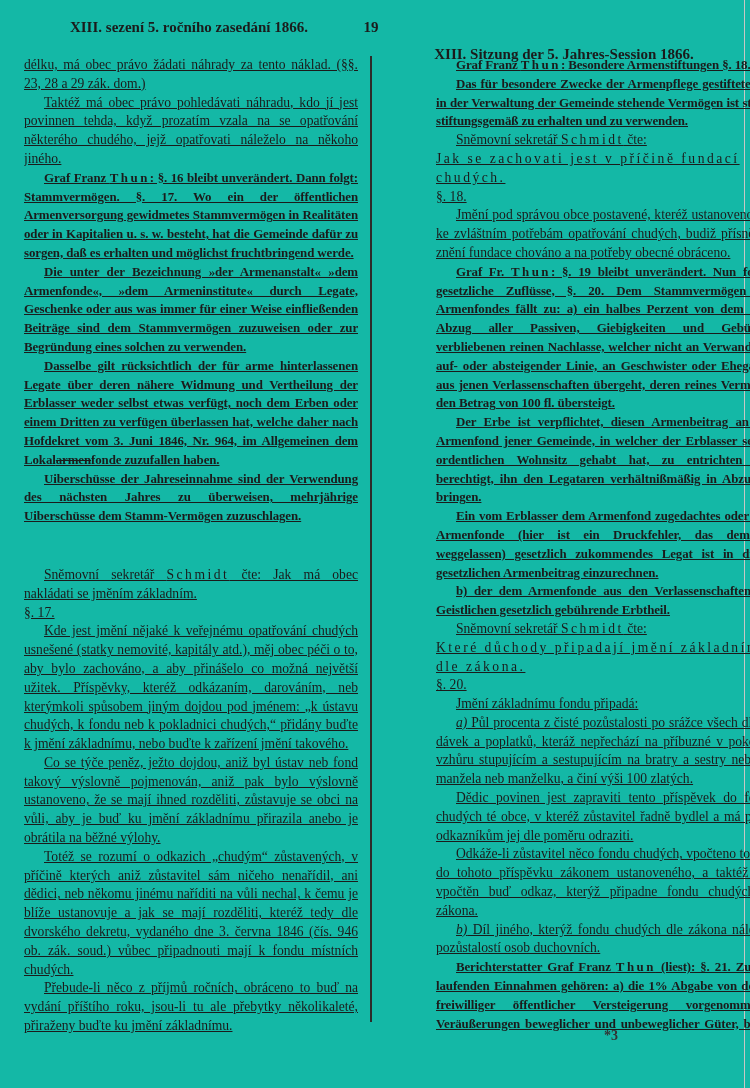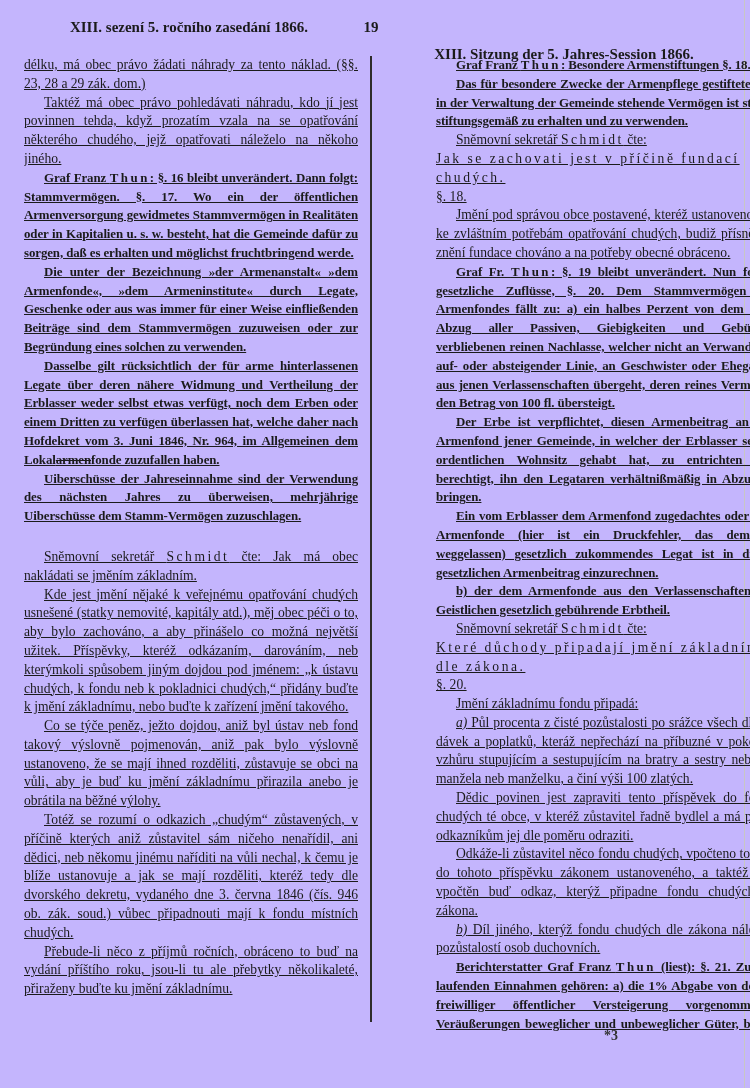--- a/index.html
+++ b/index.html
@@ -3,21 +3,21 @@
 <meta charset="utf-8">
 <style>
   * { margin:0; padding:0; box-sizing:border-box; }
   html,body { width:750px; height:1088px; }
   body {
     font-family: "Liberation Serif", "DejaVu Serif", serif;
     background:#f4f4f2;
   }
   .page {
     position:relative; width:750px; height:1088px;
-    background:#c4b5fd; overflow:hidden; color:#1b1b1b;
+    background:#14b8a6; overflow:hidden; color:#1b1b1b;
   }
   
   .hdr { position:absolute; top:19px; height:22px; font-weight:bold; font-size:15px; white-space:nowrap; }
   .hdr-left  { left:20px;  width:338px; text-align:center; }
   .hdr-num   { left:345px; width:52px;  text-align:center; }
   .hdr-right { left:400px; width:328px; text-align:center;margin-top:27px; }
 
   
   .col {
     position:absolute; top:56px; height:978px; overflow:hidden;
@@ -63,21 +63,22 @@
   <div class="divider"></div>
   <div class="page-edge"></div>
 
   <div class="col col-left" id="col-left">
       <p class="para antiqua"><span>délku, má obec právo žádati náhrady za tento náklad. (§§. 23, 28 a 29 zák. dom.)</span></p>
       <p class="para antiqua indent"><span>Taktéž má obec právo pohledávati náhradu, kdo jí jest povinnen tehda, když prozatím vzala na se opatřování některého chudého, jejž opatřovati náleželo na někoho jiného.</span></p>
       <p class="para fraktur indent"><span>Graf Franz </span><span class="gesperrt">Thun</span><span>: §. 16 bleibt unverändert. Dann folgt: Stammvermögen. §. 17. Wo ein der öffentlichen Armenversorgung gewidmetes Stammvermögen in Realitäten oder in Kapitalien u. s. w. besteht, hat die Gemeinde dafür zu sorgen, daß es erhalten und möglichst fruchtbringend werde.</span></p>
       <p class="para fraktur indent"><span>Die unter der Bezeichnung »der Armenanstalt« »dem Armenfonde«, »dem Armeninstitute« durch Legate, Geschenke oder aus was immer für einer Weise einfließenden Beiträge sind dem Stammvermögen zuzuweisen oder zur Begründung eines solchen zu verwenden.</span></p>
       <p class="para fraktur indent"><span>Dasselbe gilt rücksichtlich der für arme hinterlassenen Legate über deren nähere Widmung und Vertheilung der Erblasser weder selbst etwas verfügt, noch dem Erben oder einem Dritten zu verfügen überlassen hat, welche daher nach Hofdekret vom 3. Juni 1846, Nr. 964, im Allgemeinen dem Lokal</span><span class="strike">armen</span><span>fonde zuzufallen haben.</span></p>
       <p class="para fraktur indent"><span>Uiberschüsse der Jahreseinnahme sind der Verwendung des nächsten Jahres zu überweisen, mehrjährige Uiberschüsse dem Stamm-Vermögen zuzuschlagen.</span></p>
-      <p class="para antiqua indent" style="margin-top: 22px;"><span>Sněmovní sekretář </span><span class="gesperrt">Schmidt</span><span> čte: Jak má obec nakládati se jměním základním.</span></p>
+      <p class="para antiqua indent" style="margin-top: 40px;"><span>Sněmovní sekretář </span><span class="gesperrt">Schmidt</span><span> čte: Jak má obec nakládati se jměním základním.</span></p>
+      <p class="para antiqua center"><span>§. 17.</span></p>
       <p class="para antiqua indent"><span>Kde jest jmění nějaké k veřejnému opatřování chudých usnešené (statky nemovité, kapitály atd.), měj obec péči o to, aby bylo zachováno, a aby přinášelo co možná největší užitek. Příspěvky, kteréž odkázaním, darováním, neb kterýmkoli spůsobem jiným dojdou pod jménem: „k ústavu chudých, k fondu neb k pokladnici chudých,“ přidány buďte k jmění základnímu, nebo buďte k zařízení jmění takového.</span></p>
       <p class="para antiqua indent"><span>Co se týče peněz, ježto dojdou, aniž byl ústav neb fond takový výslovně pojmenován, aniž pak bylo výslovně ustanoveno, že se mají ihned rozděliti, zůstavuje se obci na vůli, aby je buď ku jmění základnímu přirazila anebo je obrátila na běžné výlohy.</span></p>
       <p class="para antiqua indent"><span>Totéž se rozumí o odkazich „chudým“ zůstavených, v příčině kterých aniž zůstavitel sám ničeho nenařídil, ani dědici, neb někomu jinému naříditi na vůli nechal, k čemu je blíže ustanovuje a jak se mají rozděliti, kteréž tedy dle dvorského dekretu, vydaného dne 3. června 1846 (čís. 946 ob. zák. soud.) vůbec připadnouti mají k fondu místních chudých.</span></p>
       <p class="para antiqua indent"><span>Přebude-li něco z příjmů ročních, obráceno to buď na vydání příštího roku, jsou-li tu ale přebytky několikaleté, přiraženy buďte ku jmění základnímu.</span></p>
     </div>
   <div class="col col-right" id="col-right">
       <p class="para fraktur indent"><span>Graf Franz </span><span class="gesperrt">Thun</span><span>: Besondere Armenstiftungen §. 18.</span></p>
       <p class="para fraktur indent"><span>Das für besondere Zwecke der Armenpflege gestiftete und in der Verwaltung der Gemeinde stehende Vermögen ist streng stiftungsgemäß zu erhalten und zu verwenden.</span></p>
       <p class="para antiqua indent"><span>Sněmovní sekretář </span><span class="gesperrt">Schmidt</span><span> čte:</span></p>
       <p class="para antiqua center"><span class="gesperrt">Jak se zachovati jest v příčině fundací chudých.</span></p>

